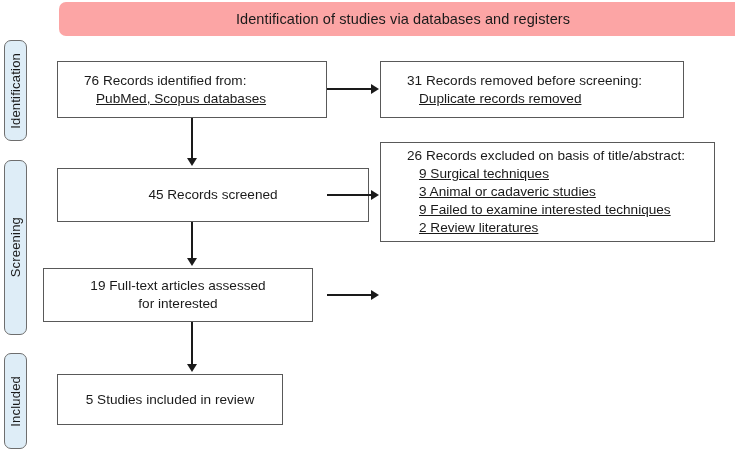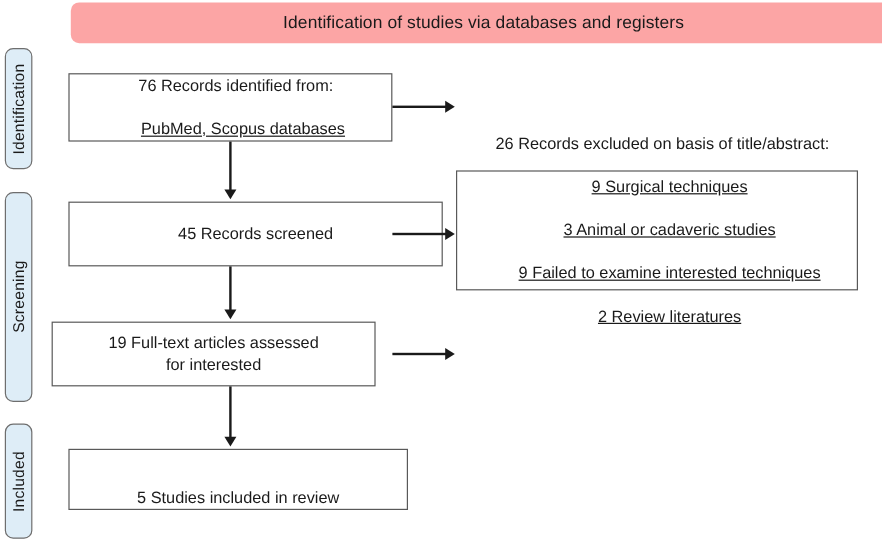--- a/index.html
+++ b/index.html
@@ -72,27 +72,27 @@
     display: flex;
     flex-direction: column;
     justify-content: center;
     font-size: 13.6px;
     line-height: 1.32;
     color: #1a1a1a;
   }
   .node .line { white-space: pre; }
 
   .node.center-align { align-items: center; text-align: center; }
-  .node.left-align   { align-items: center; text-align: left; padding-left: 9px; gap: 18px; }
+  .node.left-align   { align-items: flex-start; text-align: left; padding-left: 26px; }
 
   
   .node-identified  { left: 57px; top: 61px;  width: 270px; height: 57px; }
   .node-screened    { left: 57px; top: 168px; width: 312px; height: 54px; }
   .node-fulltext    { left: 43px; top: 268px; width: 270px; height: 54px; }
-  .node-included    { left: 57px; top: 374px; width: 283px; height: 51px; justify-content: flex-end; }
+  .node-included    { left: 57px; top: 374px; width: 226px; height: 51px; }
 
   
   .node-removed     { left: 380px; top: 61px;  width: 304px; height: 57px; }
   .node-excluded    { left: 380px; top: 142px; width: 335px; height: 100px; }
   .node-reports     { left: 380px; top: 265px; width: 322px; height: 60px; }
 
   .indent { padding-left: 12px; text-decoration: underline; }
 
   
   .conn {
@@ -154,20 +154,24 @@
   </div>
   <div class="stage-tab stage-included">
     <span class="stage-label">Included</span>
   </div>
 
   <div class="node node-identified left-align">
     <span class="line">76 Records identified from:</span>
     <span class="line indent">PubMed, Scopus databases</span>
   </div>
 
+  <div class="node node-removed left-align">
+    <span class="line">31 Records removed before screening:</span>
+    <span class="line indent">Duplicate records removed</span>
+  </div>
 
   <div class="node node-screened center-align">
     <span class="line">45 Records screened</span>
   </div>
 
   <div class="node node-excluded left-align">
     <span class="line">26 Records excluded on basis of title/abstract:</span>
     <span class="line indent">9 Surgical techniques</span>
     <span class="line indent">3 Animal or cadaveric studies</span>
     <span class="line indent">9 Failed to examine interested techniques</span>

